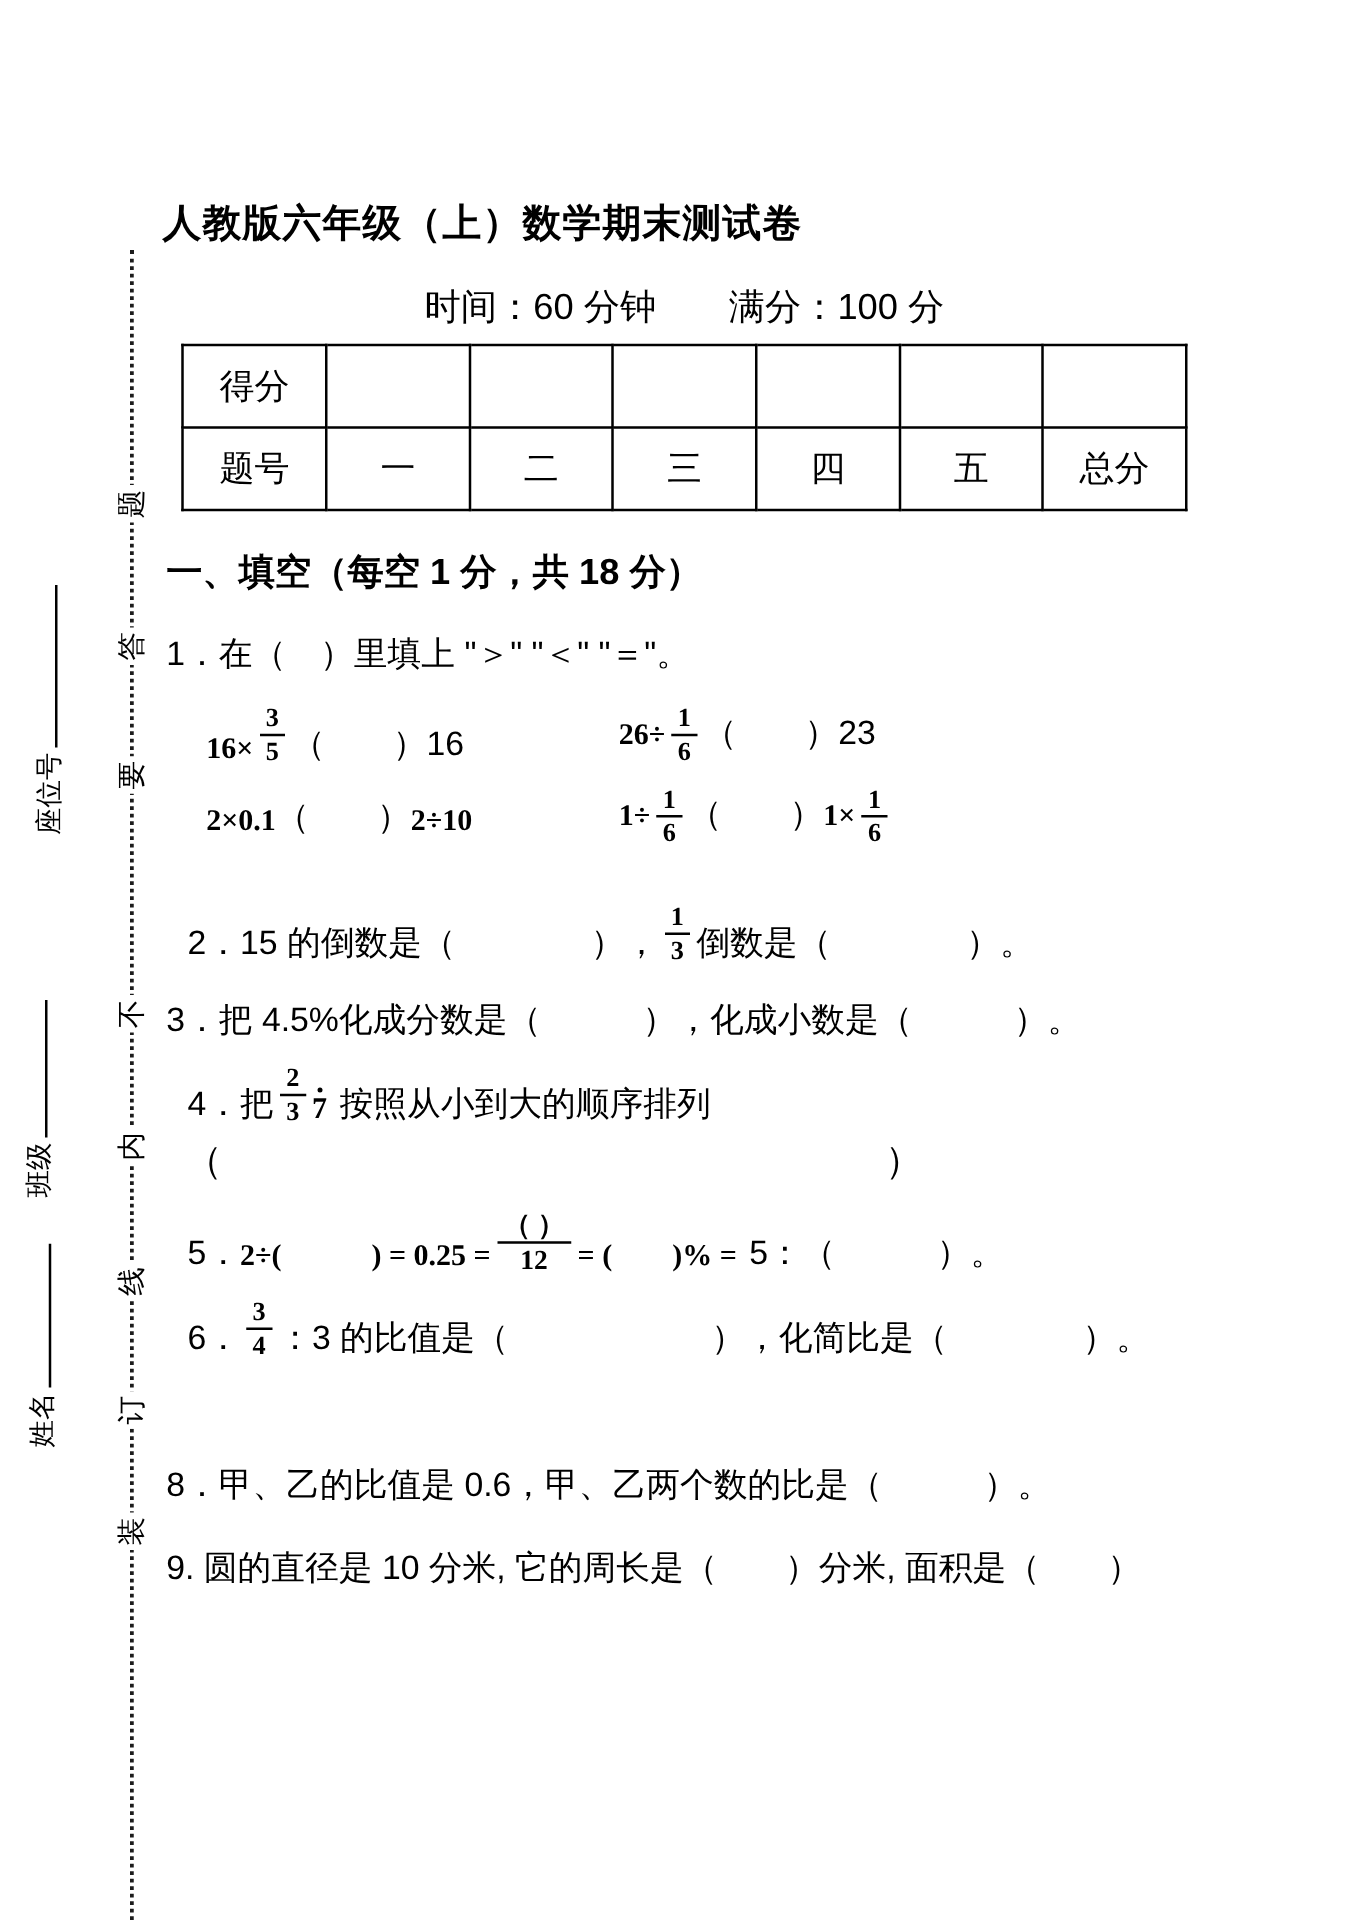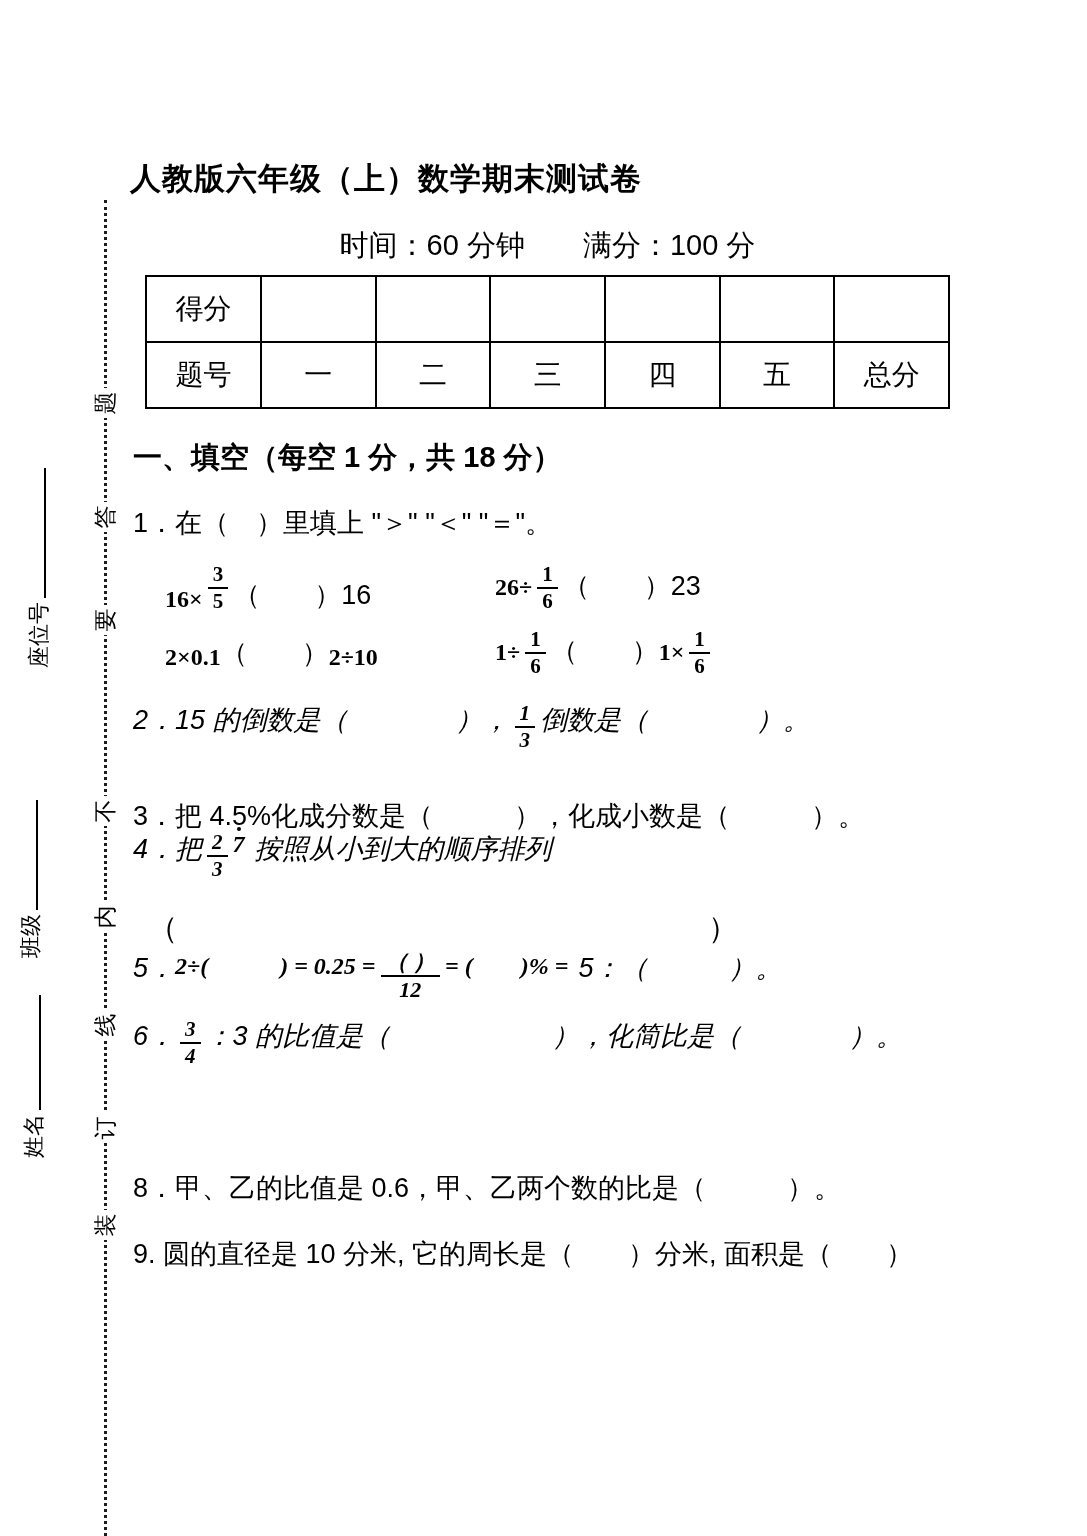--- a/index.html
+++ b/index.html
@@ -49,22 +49,22 @@
     border:2px solid #000; height:64px; text-align:center;
     font-size:28px; padding:0;
   }
 
   
   .sec-heading {
     position:absolute; left:133px; font-size:29px; font-weight:bold;
   }
   .qline { position:absolute; left:133px; width:900px; font-size:27px; white-space:nowrap; }
   .qflex {
-    position:absolute; left:133px; width:900px; height:70px;
-    display:flex; align-items:flex-start; font-size:27px; white-space:nowrap;font-style:italic;
+    position:absolute; left:150px; width:900px; height:70px;
+    display:flex; align-items:flex-end; font-size:27px; white-space:nowrap;
   }
   .mrow {
     position:absolute; left:165px; width:860px; height:66px;
     display:flex; align-items:center; font-size:27px; white-space:nowrap;
   }
   .mrow .cell-l { display:inline-flex; align-items:flex-end; min-width:330px; }
   .math { font-family:"Liberation Serif", serif; font-weight:bold; font-size:24px; }
   .frac {
     display:inline-block; text-align:center; vertical-align:middle;
     font-family:"Liberation Serif", serif; font-weight:bold;

